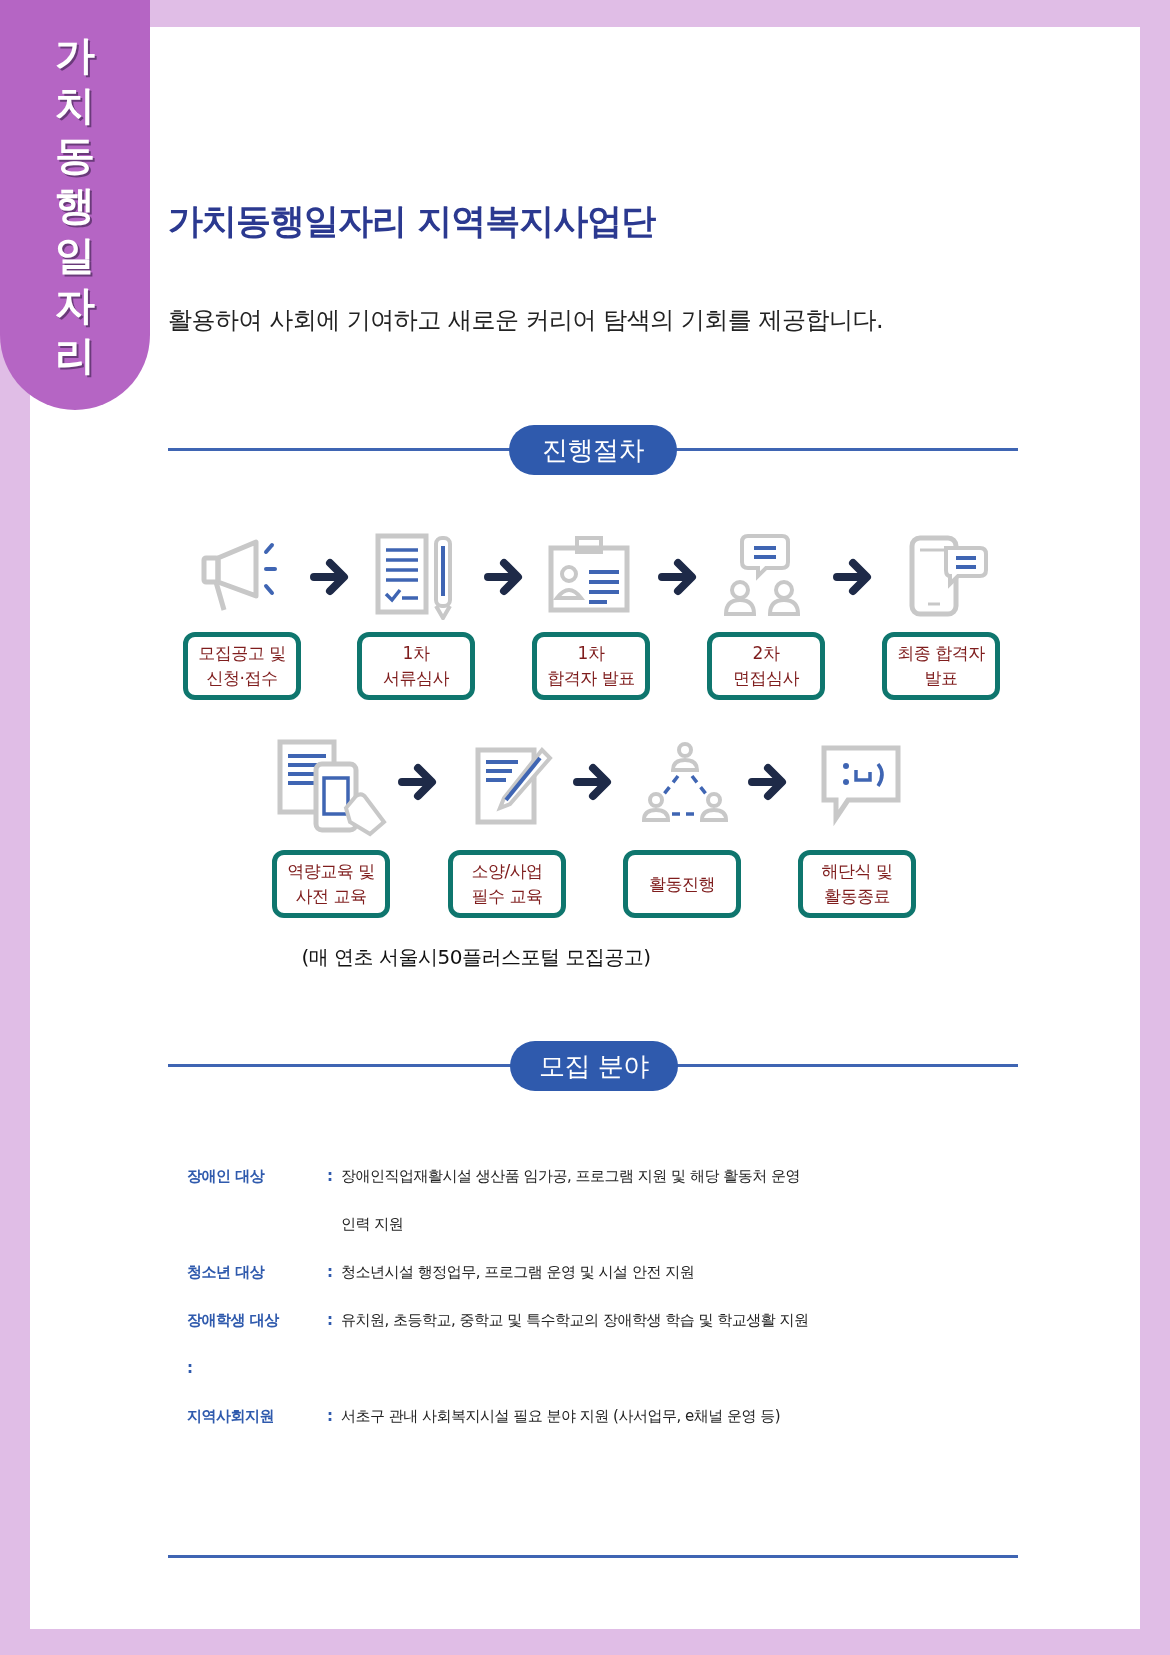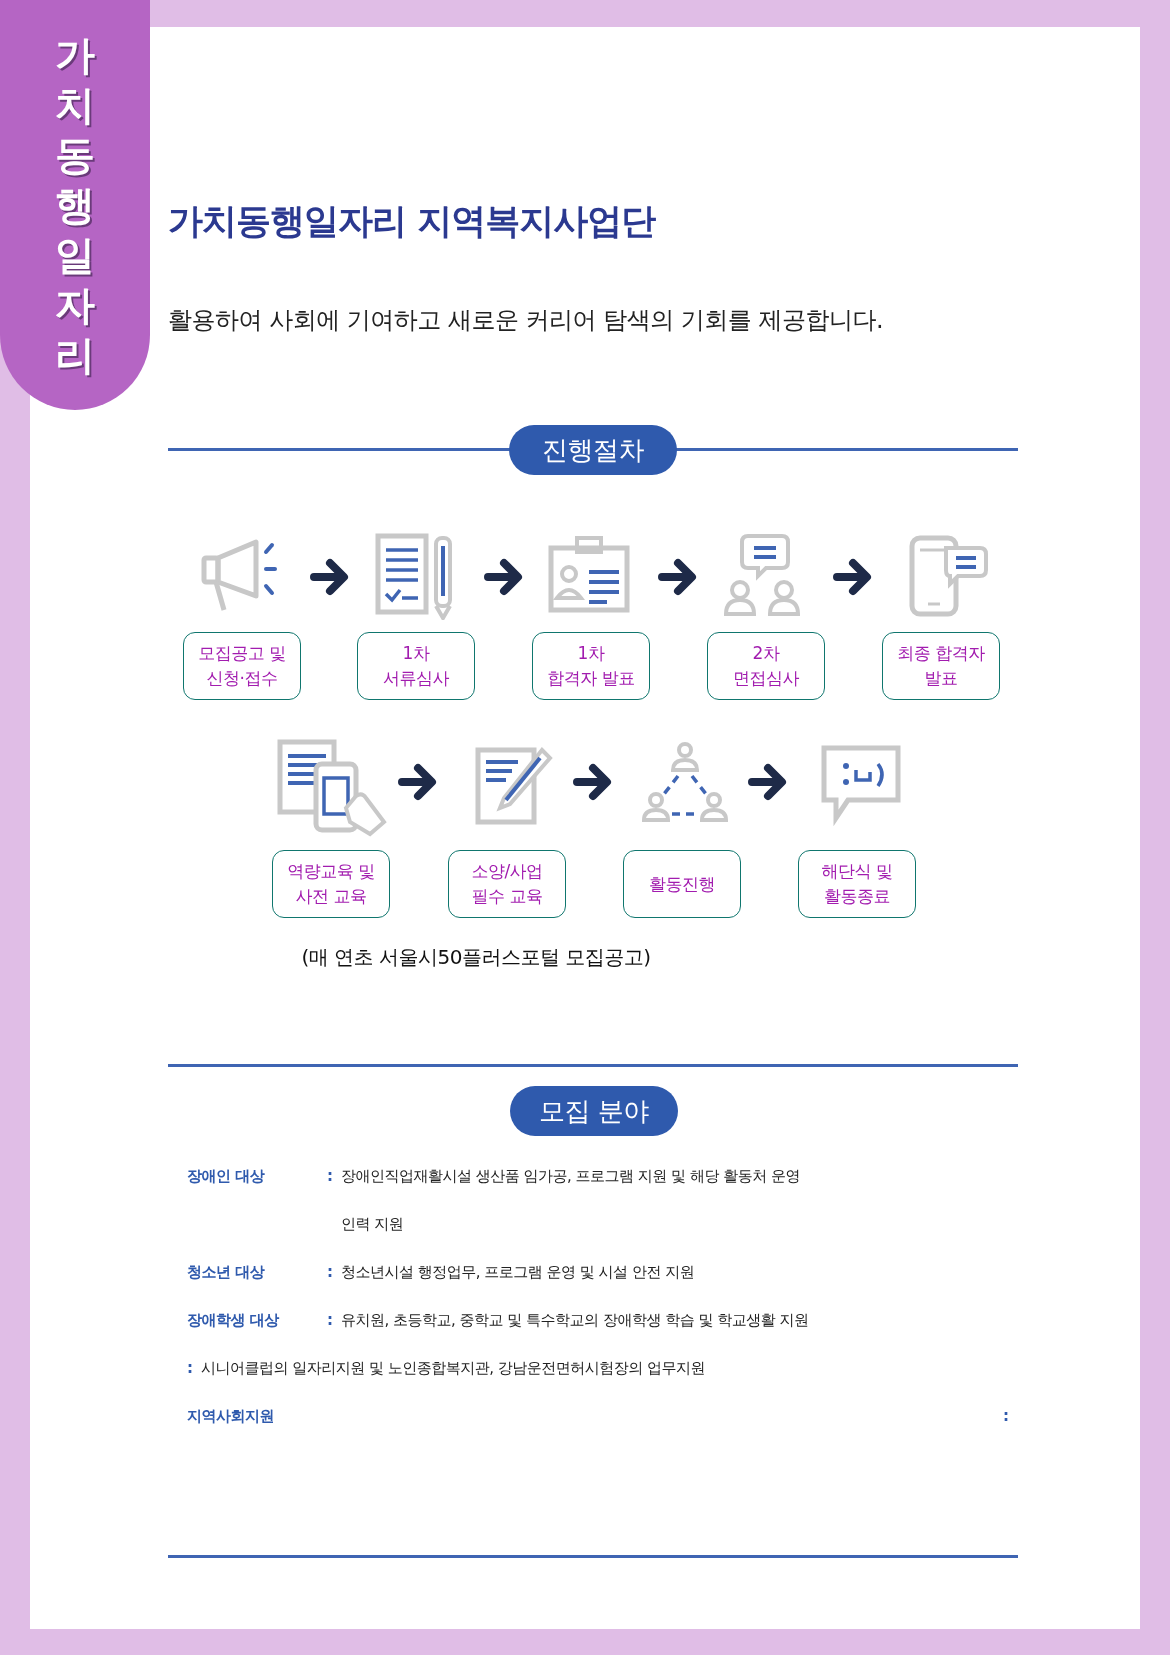--- a/index.html
+++ b/index.html
@@ -43,23 +43,23 @@
     position: absolute; height: 50px; width: 168px;
     background: #2f5aad; color: #fff; border-radius: 25px;
     font-size: 26px; font-weight: normal;
     display: flex; align-items: center; justify-content: center;
     letter-spacing: -0.5px;
   }
   .step-icon { position: absolute; width: 90px; height: 90px; }
   .arrow { position: absolute; width: 44px; height: 44px; }
   .step-box {
     position: absolute; width: 118px; height: 68px;
-    border: 1px solid #0f766e; border-radius: 12px; background: #fff;
+    border: 5px solid #0f766e; border-radius: 12px; background: #fff;
     display: flex; flex-direction: column; align-items: center; justify-content: center;
-    font-size: 17px; line-height: 25px; color: #a21caf; text-align: center;
+    font-size: 17px; line-height: 25px; color: #7f1d1d; text-align: center;
     letter-spacing: -0.5px;
   }
   .note {
     position: absolute; left: 0; width: 952px; top: 944px;
     text-align: center; font-size: 20px; color: #111; letter-spacing: -0.5px;
   }
   .fields { position: absolute; left: 187px; top: 1152px; width: 830px; }
   .field-row { display: flex; font-size: 15px; line-height: 48px; letter-spacing: -0.5px; justify-content: space-between; }
   .field-label { width: 140px; color: #2f5aad; font-weight: bold; white-space: nowrap; flex-shrink: 0; }
   .field-sep { width: 14px; color: #2f5aad; font-weight: bold; flex-shrink: 0; }
@@ -257,21 +257,21 @@
   <span>활동진행</span>
 </div>
 <div class="step-box" style="left:798px;top:850px">
   <span>해단식 및</span>
   <span>활동종료</span>
 </div>
 
 <div class="note">(매 연초 서울시50플러스포털 모집공고)</div>
 
 <div class="section-rule" style="top:1064px"></div>
-<div class="section-pill" style="left:510px;top:1086px">모집 분야</div>
+<div class="section-pill" style="left:510px;top:1041px">모집 분야</div>
 
 <div class="fields">
   <div class="field-row">
     <span class="field-label">장애인  대상</span>
     <span class="field-sep">:</span>
     <span class="field-desc">장애인직업재활시설 생산품 임가공, 프로그램 지원 및 해당 활동처 운영</span>
   </div>
   <div class="field-row">
     <span class="field-desc cont">인력 지원</span>
   </div>
@@ -280,21 +280,21 @@
     <span class="field-sep">:</span>
     <span class="field-desc">청소년시설 행정업무, 프로그램 운영 및 시설 안전 지원</span>
   </div>
   <div class="field-row">
     <span class="field-label">장애학생 대상</span>
     <span class="field-sep">:</span>
     <span class="field-desc">유치원, 초등학교, 중학교 및 특수학교의 장애학생 학습 및 학교생활 지원</span>
   </div>
   <div class="field-row">
     <span class="field-sep">:</span>
-    <span class="field-desc">시니어클럽의 일자리지원 및 노인종합복지관, 강남운전면허시험장의 업무지원</span>
   </div>
   <div class="field-row">
     <span class="field-label">지역사회지원</span>
     <span class="field-sep">:</span>
+    <span class="field-desc">서초구 관내 사회복지시설 필요 분야 지원 (사서업무, e채널 운영 등)</span>
   </div>
 </div>
 
 <div class="section-rule" style="top:1555px"></div>
 
 </body></html>

